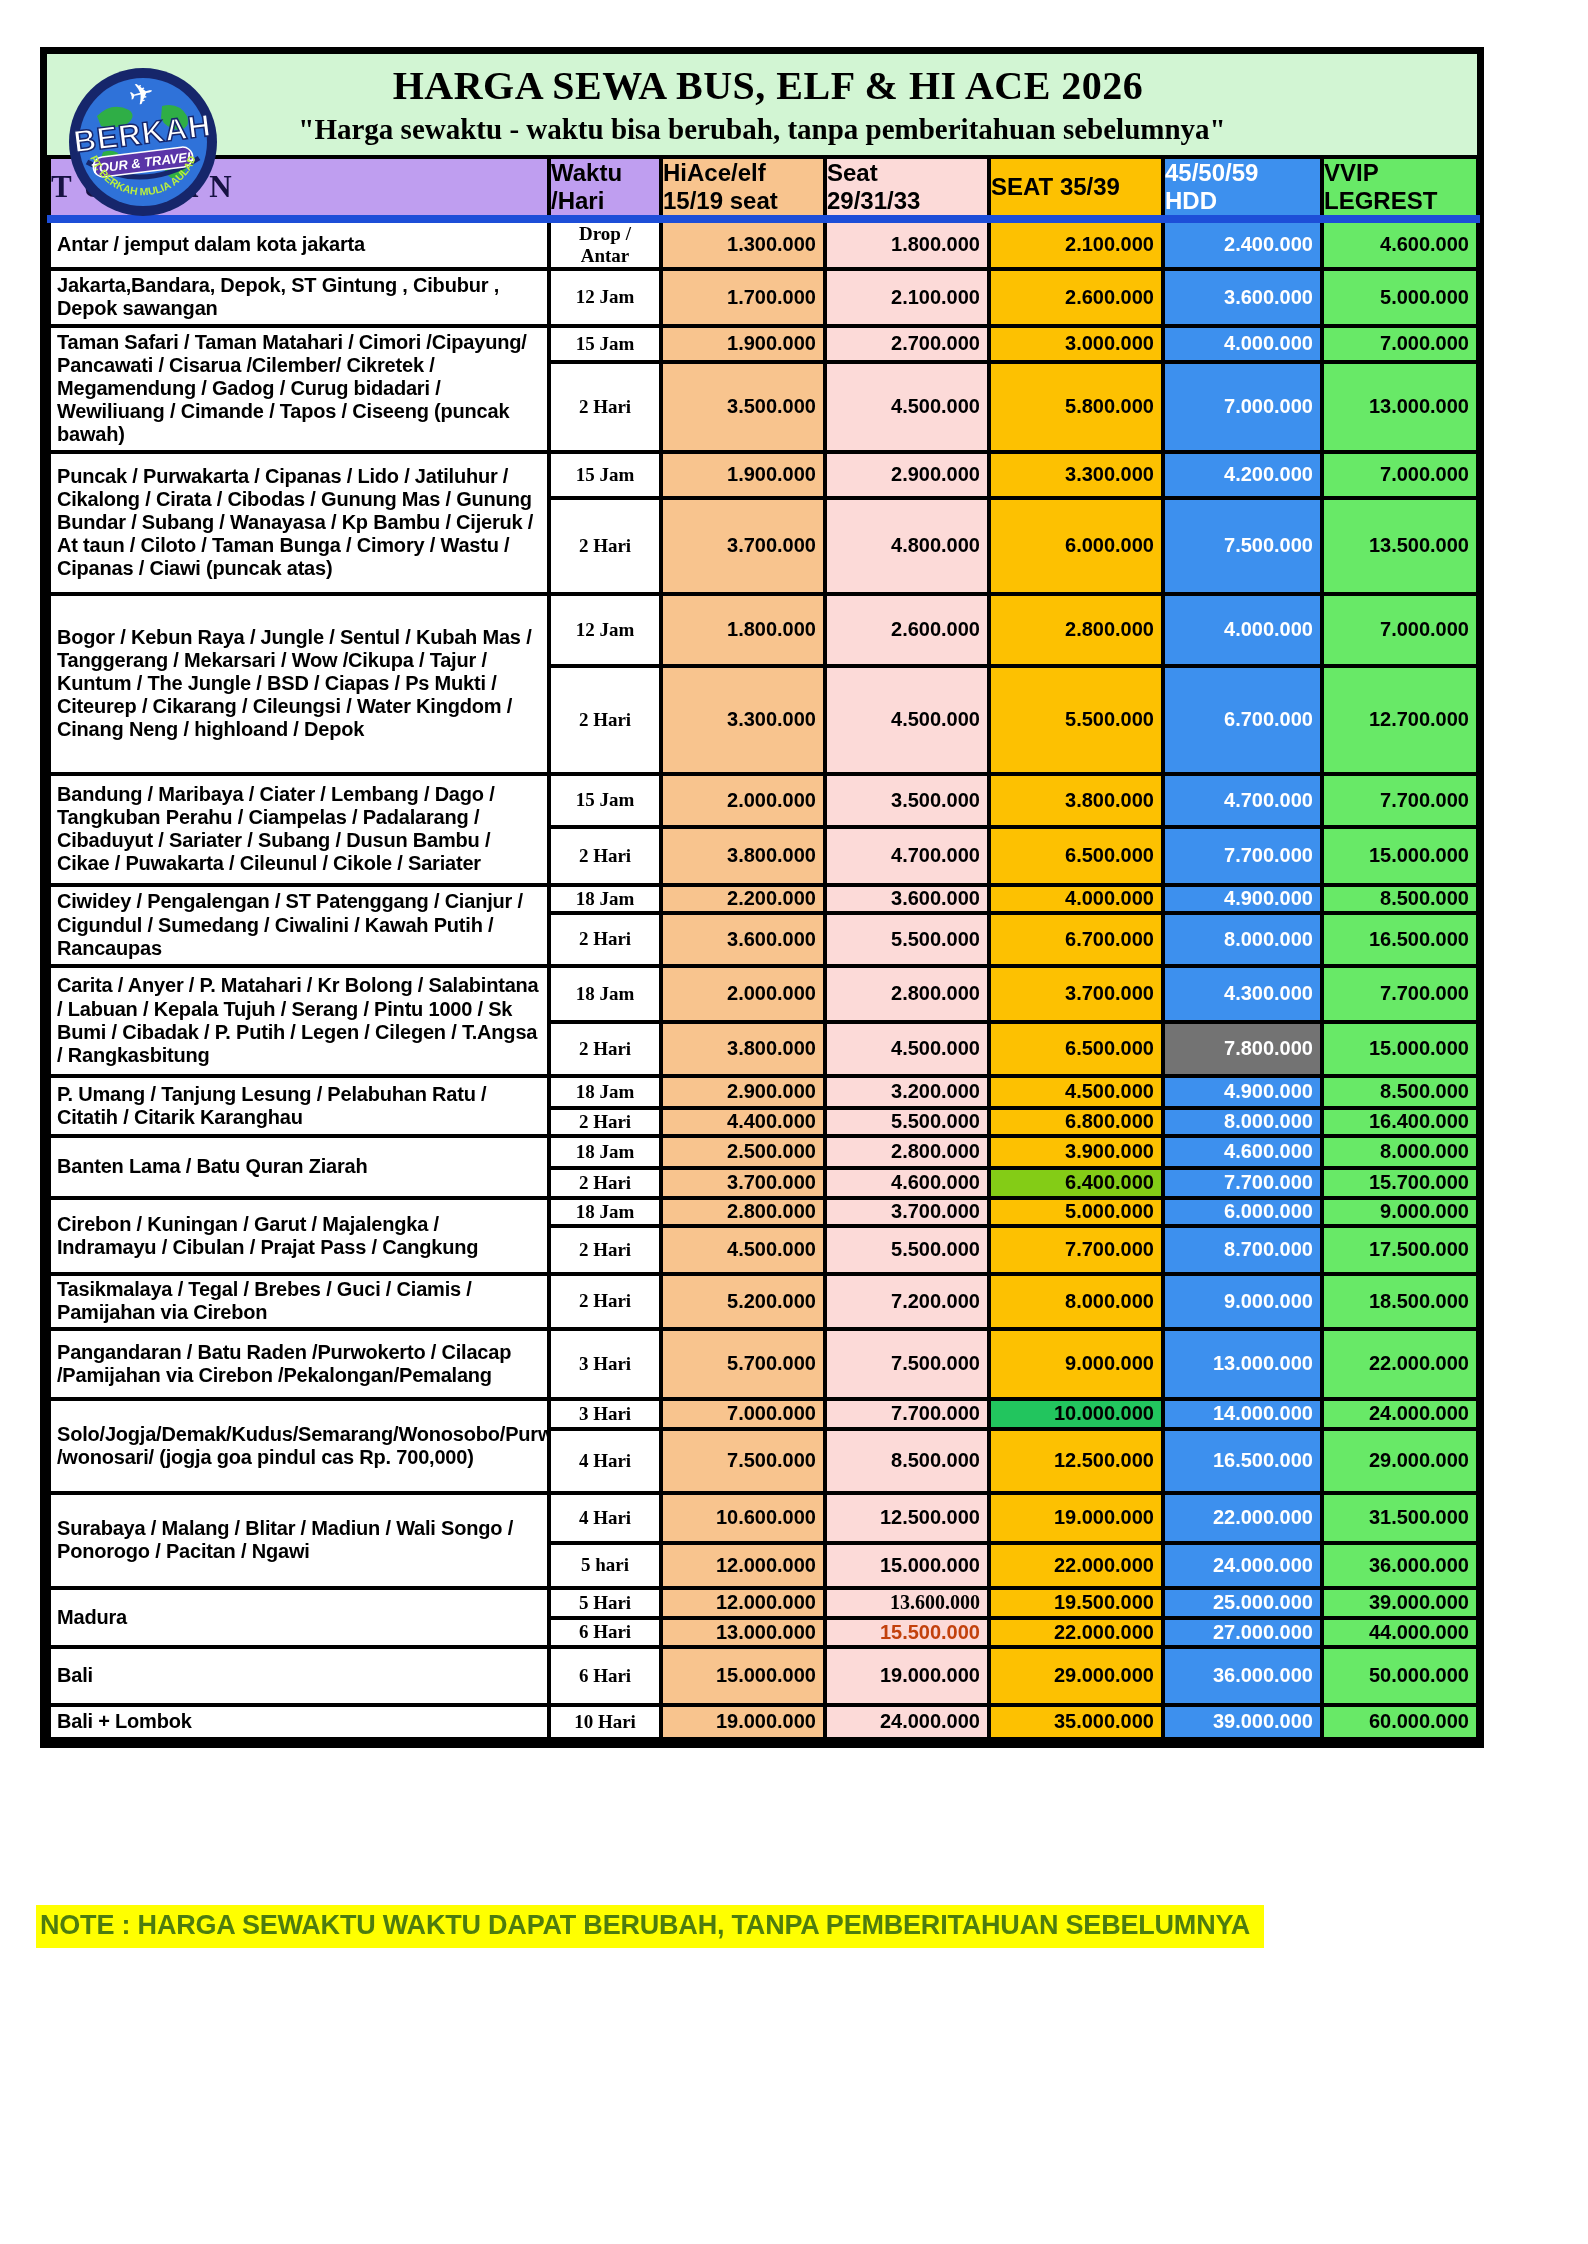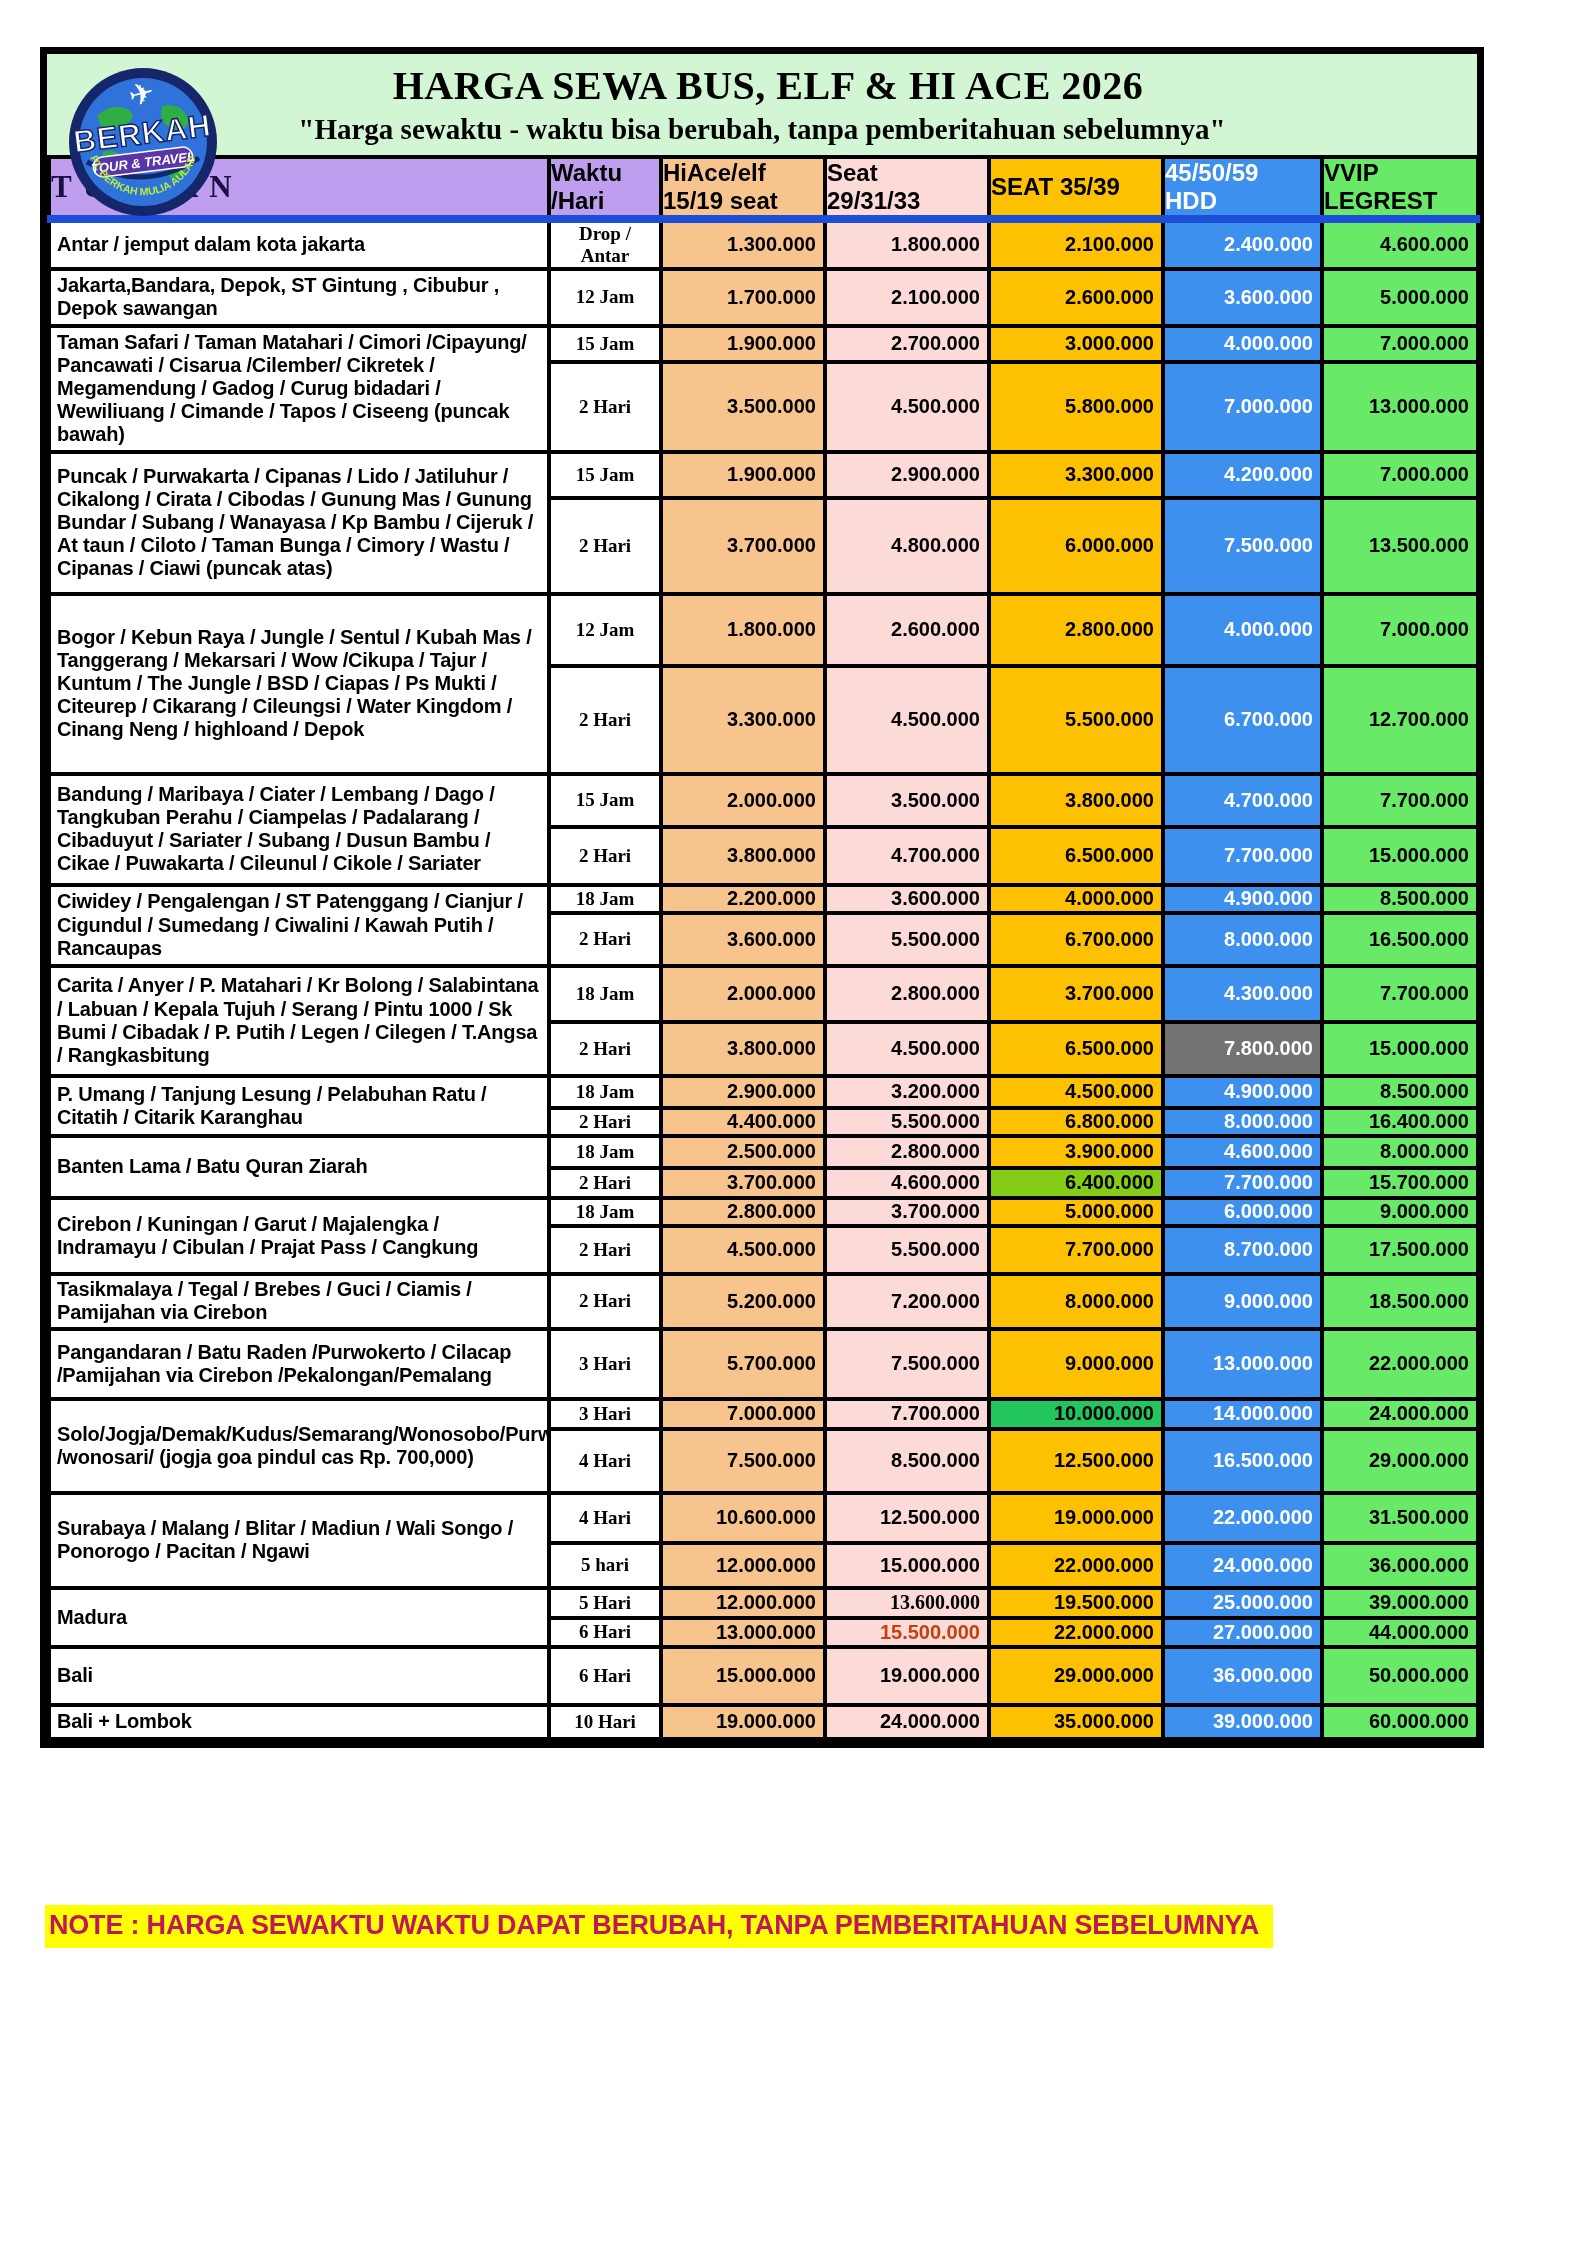--- a/index.html
+++ b/index.html
@@ -107,24 +107,24 @@
   }
   td.price {
     font-weight:bold;
     font-size:20px;
     text-align:right;
     vertical-align:middle;
     padding-right:7px;
   }
   
   .note-banner {
-    position:absolute; left:45px; top:1905px;
+    position:absolute; left:36px; top:1905px;
     display:inline-block;
     background:#ffff00;
-    color:#be185d;
+    color:#4d7c0f;
     font-weight:bold;
     font-size:27px;
     padding:5px 14px 7px 4px;
     letter-spacing:-0.2px;
   }
 </style>
 </head>
 <body>
 
 <div class="sheet">

